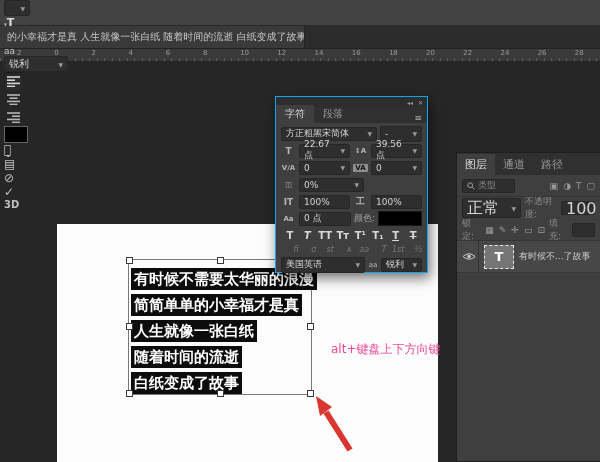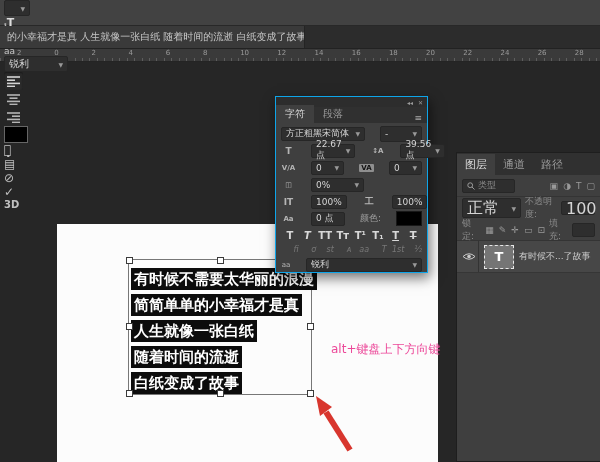--- a/index.html
+++ b/index.html
@@ -42,21 +42,21 @@
   
   .charpanel{left:275px;top:96px;width:153px;height:177px;background:#3f3f3f;border:1px solid #0ea5e9;
         box-shadow:2px 5px 12px rgba(0,0,0,.55);z-index:6;box-sizing:border-box;font-size:9px;}
   .cp-head{height:10px;background:#2d2d2d;display:flex;justify-content:flex-end;align-items:center;
         gap:5px;padding:0 4px;color:#9a9a9a;font-size:6px;}
   .cp-tabs{height:16px;background:#303030;display:flex;align-items:flex-end;}
   .cp-tab{padding:2px 9px;font-size:10px;color:#9a9a9a;}
   .cp-tab.active{background:#3f3f3f;color:#ddd;}
   .cp-menu{margin-left:auto;padding:0 5px;color:#aaa;font-size:9px;}
   .cp-body{padding:3px 5px;display:flex;flex-direction:column;gap:2px;}
-  .cp-row{display:flex;align-items:center;gap:15px;height:15px;}
+  .cp-row{display:flex;align-items:center;gap:3px;height:15px;}
   .cp-ic{width:15px;flex:none;font-size:7px;color:#b5b5b5;text-align:center;font-weight:bold;}
   .cp-ic.hl{background:#8e8e8e;color:#111;border-radius:1px;}
   .cp-well{flex:1;height:14px;font-size:9px;}
   .cswatch{flex:1;height:13px;background:#000;border:1px solid #181818;}
   .lbl{color:#9f9f9f;font-size:9px;}
   .sbrow{display:flex;height:14px;align-items:center;}
   .sb{flex:1;text-align:center;font-size:10px;font-weight:bold;color:#d8d8d8;}
   .sb:nth-child(2){font-style:italic;}
   .sb:nth-child(7){text-decoration:underline;}
   .sb:nth-child(8){text-decoration:line-through;}
@@ -284,20 +284,24 @@
       <span class="ot">fi</span>
           <span class="ot">ơ</span>
           <span class="ot">st</span>
           <span class="ot">ᴀ</span>
           <span class="ot">aa</span>
           <span class="ot">T</span>
           <span class="ot">1st</span>
           <span class="ot">½</span>
         </div>
       <div class="cp-row">
+        <div class="well" style="width:84px">
+          <span>美国英语</span>
+          <span class="dd">▼</span>
+        </div>
         <span class="cp-ic" style="width:10px;font-weight:normal">aa</span>
         <div class="well cp-well">
           <span>锐利</span>
           <span class="dd">▼</span>
         </div>
       </div>
     </div>
   </div>
 
   <div class="abs layerspanel">

